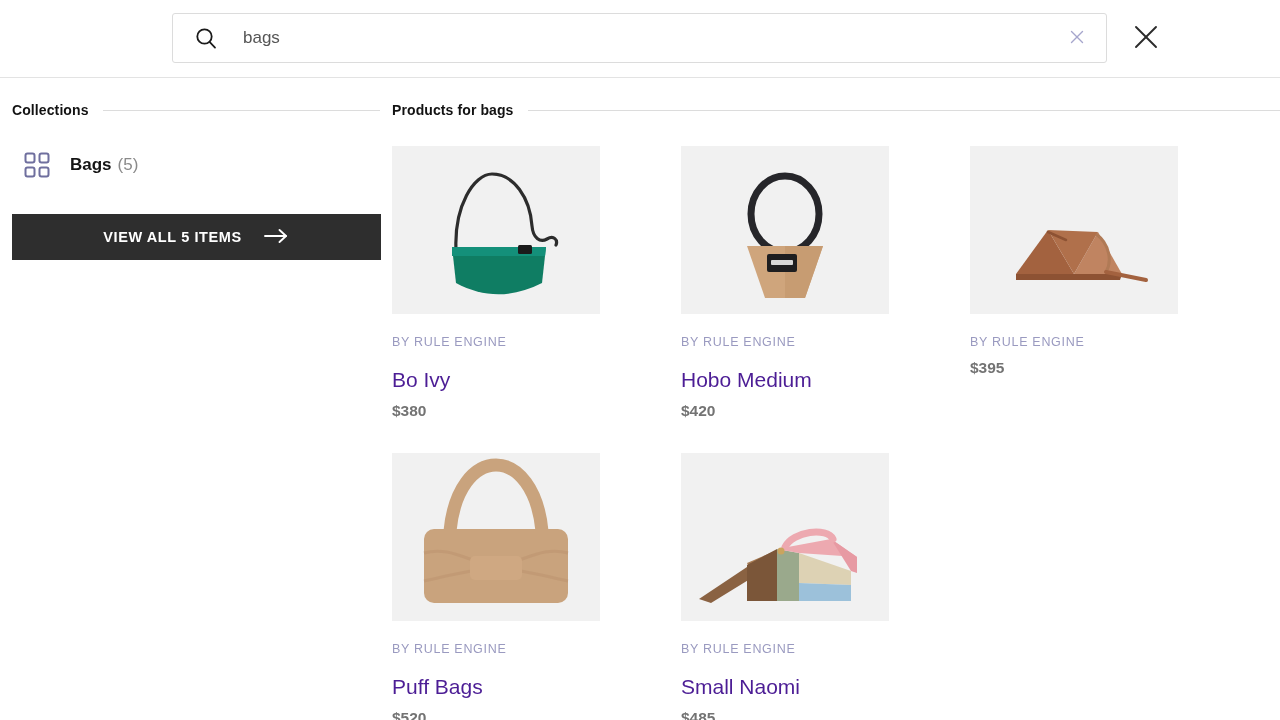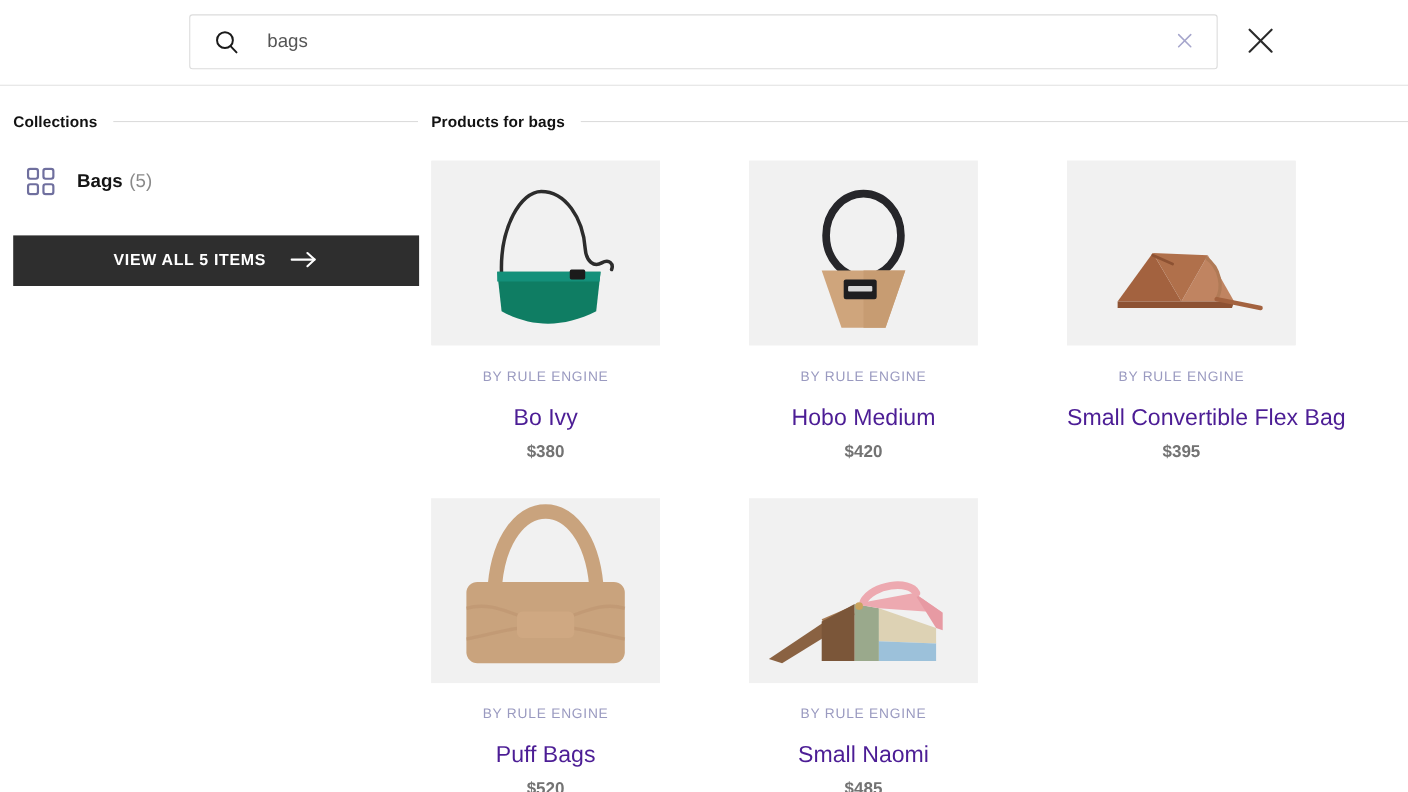--- a/index.html
+++ b/index.html
@@ -144,21 +144,21 @@
     letter-spacing: 0.6px;
   }
 
   
   .product-grid {
     display: grid;
     grid-template-columns: repeat(3, 208px);
     column-gap: 81px;
     row-gap: 33px;
   }
-  .product-card { width: 208px; cursor: pointer; text-align: center; }
+  .product-card { width: 208px; cursor: pointer; }
   .product-thumb {
     width: 208px;
     height: 168px;
     background: #f1f1f1;
     display: flex;
     align-items: center;
     justify-content: center;
     overflow: hidden;
   }
   .product-vendor {
@@ -295,21 +295,20 @@
             <path d="M46 128 L78 84 L104 128 Z" fill="#a3623f"></path>
             <path d="M104 128 L128 86 L152 128 Z" fill="#c08461"></path>
             <path d="M78 84 L128 86 L104 128 Z" fill="#b0704b"></path>
             <path d="M46 128 L152 128 L150 134 L46 134 Z" fill="#8d5233"></path>
             <path d="M126 88 C 140 98, 142 116, 136 126" fill="none" stroke="#b07a56" stroke-width="3"></path>
             <path d="M136 126 L176 134" stroke="#a3623f" stroke-width="4" stroke-linecap="round"></path>
             <path d="M78 86 L96 94" stroke="#8d5233" stroke-width="2.5" stroke-linecap="round"></path>
           </svg>
         </div>
         <div class="product-vendor">BY RULE ENGINE</div>
-        <div class="product-title">Small Convertible Flex Bag</div>
         <div class="product-price">$395</div>
       </div>
 
       <div class="product-card">
         <div class="product-thumb">
           <svg width="208" height="168" viewBox="0 0 208 168">
             <rect width="208" height="168" fill="#f1f1f1"></rect>
             <path d="M58 78 C 62 36, 82 12, 104 12 C 126 12, 146 36, 150 78" fill="none" stroke="#c9a37d" stroke-width="13" stroke-linecap="round"></path>
             <rect x="32" y="76" width="144" height="74" rx="10" fill="#c9a37d"></rect>
             <path d="M32 100 C 60 92, 80 112, 104 112 C 128 112, 148 92, 176 100" fill="none" stroke="#bb9470" stroke-width="3" opacity="0.55"></path>

